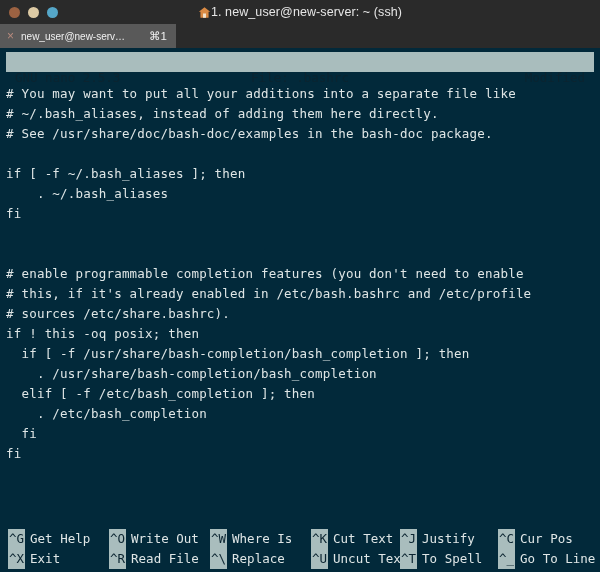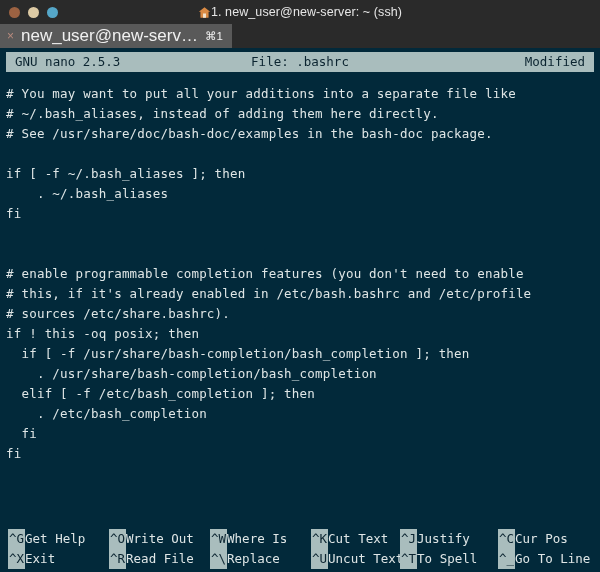--- a/index.html
+++ b/index.html
@@ -69,44 +69,43 @@
   }
   .tab-close {
     color:#b98b7e;
     font-size:12px;
     line-height:1;
     font-family:"Liberation Sans", sans-serif;
   }
   .tab-label {
     color:#f0f0f0;
     font-family:"Liberation Sans", sans-serif;
-    font-size:17px;
+    font-size:10px;
     white-space:nowrap;
     flex:1;
-    text-align:center;
   }
   .tab-shortcut {
     color:#f0f0f0;
     font-family:"Liberation Sans", sans-serif;
     font-size:11.5px;
     white-space:nowrap;
   }
 
   
   .nano-header {
     height:20px;
     margin:4px 6px 0 6px;
     background:#a9bdbd;
     color:#0b2430;
     font-size:12.5px;
     line-height:20px;
     position:relative;
     white-space:pre;
   }
-  .nano-header span { position:absolute; top:0; }
+  .nano-header span { position:absolute; top:16px; }
   .nh-version { left:9px; }
   .nh-file    { left:50%; transform:translateX(-50%); }
   .nh-status  { right:9px; }
 
   
   .editor {
     padding:12px 0 0 6px;
     height:428px;
     overflow:hidden;
   }
@@ -145,20 +144,21 @@
     color:#0b2430;
     font-size:12.5px;
     line-height:20px;
     padding:0 1px;
     display:inline-block;
   }
   .flabel {
     color:#dfe6e6;
     font-size:12.5px;
     line-height:20px;
+    padding-left:5px;
     display:inline-block;
   }
 </style>
 </head>
 <body>
 
 <div class="titlebar">
   <div class="traffic">
     <span class="light close"></span>
     <span class="light min"></span>

